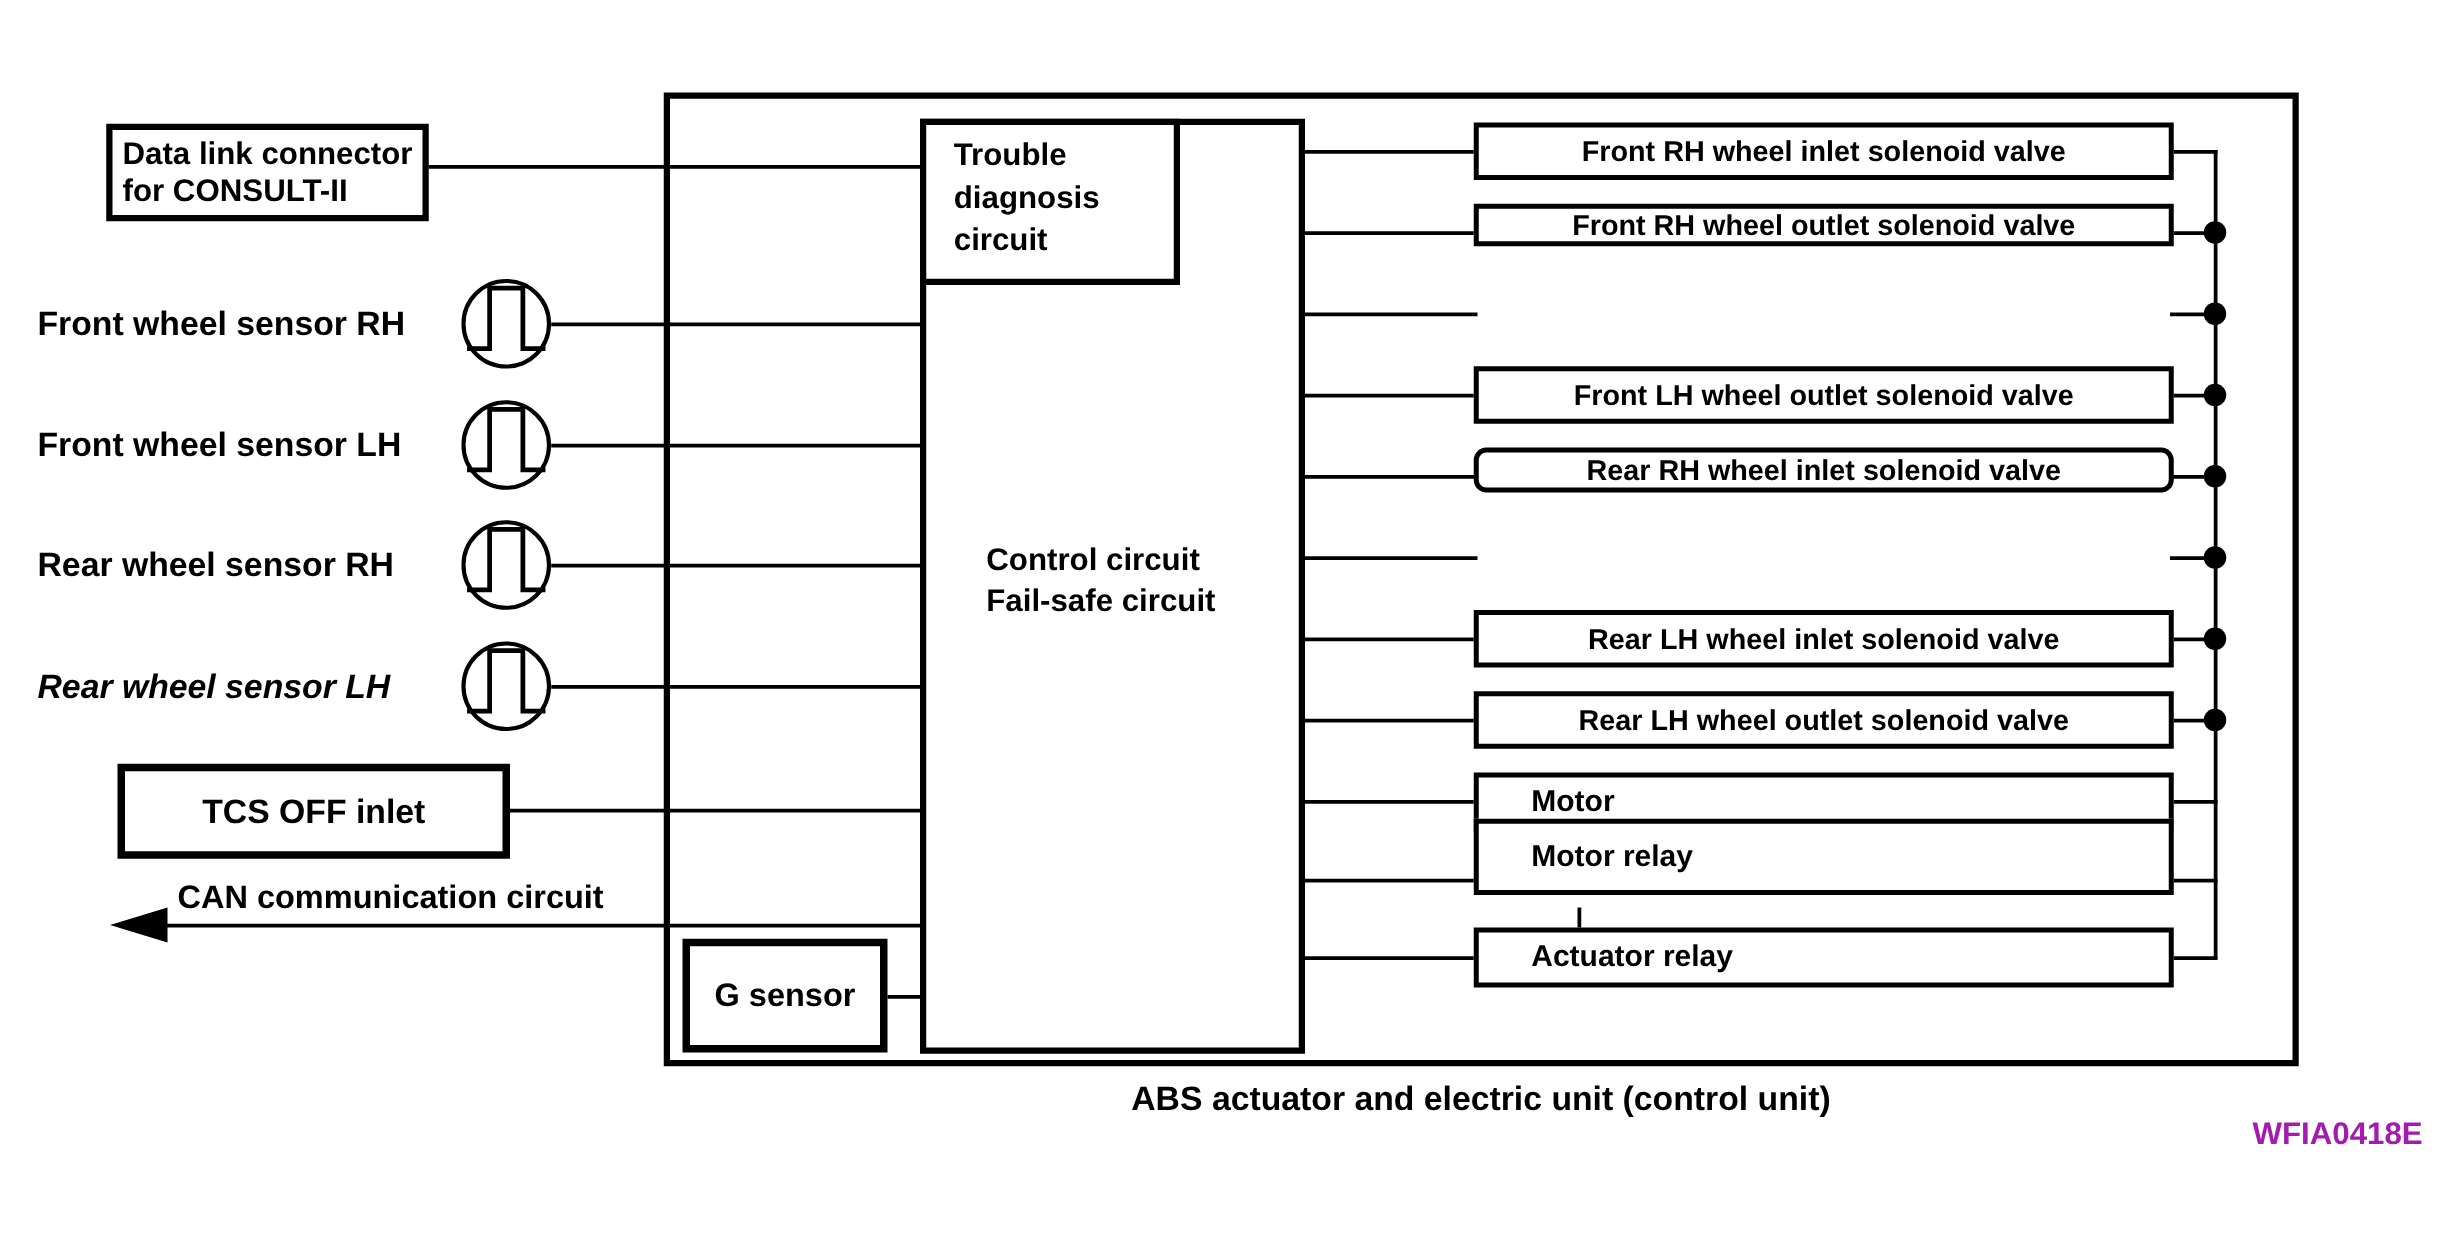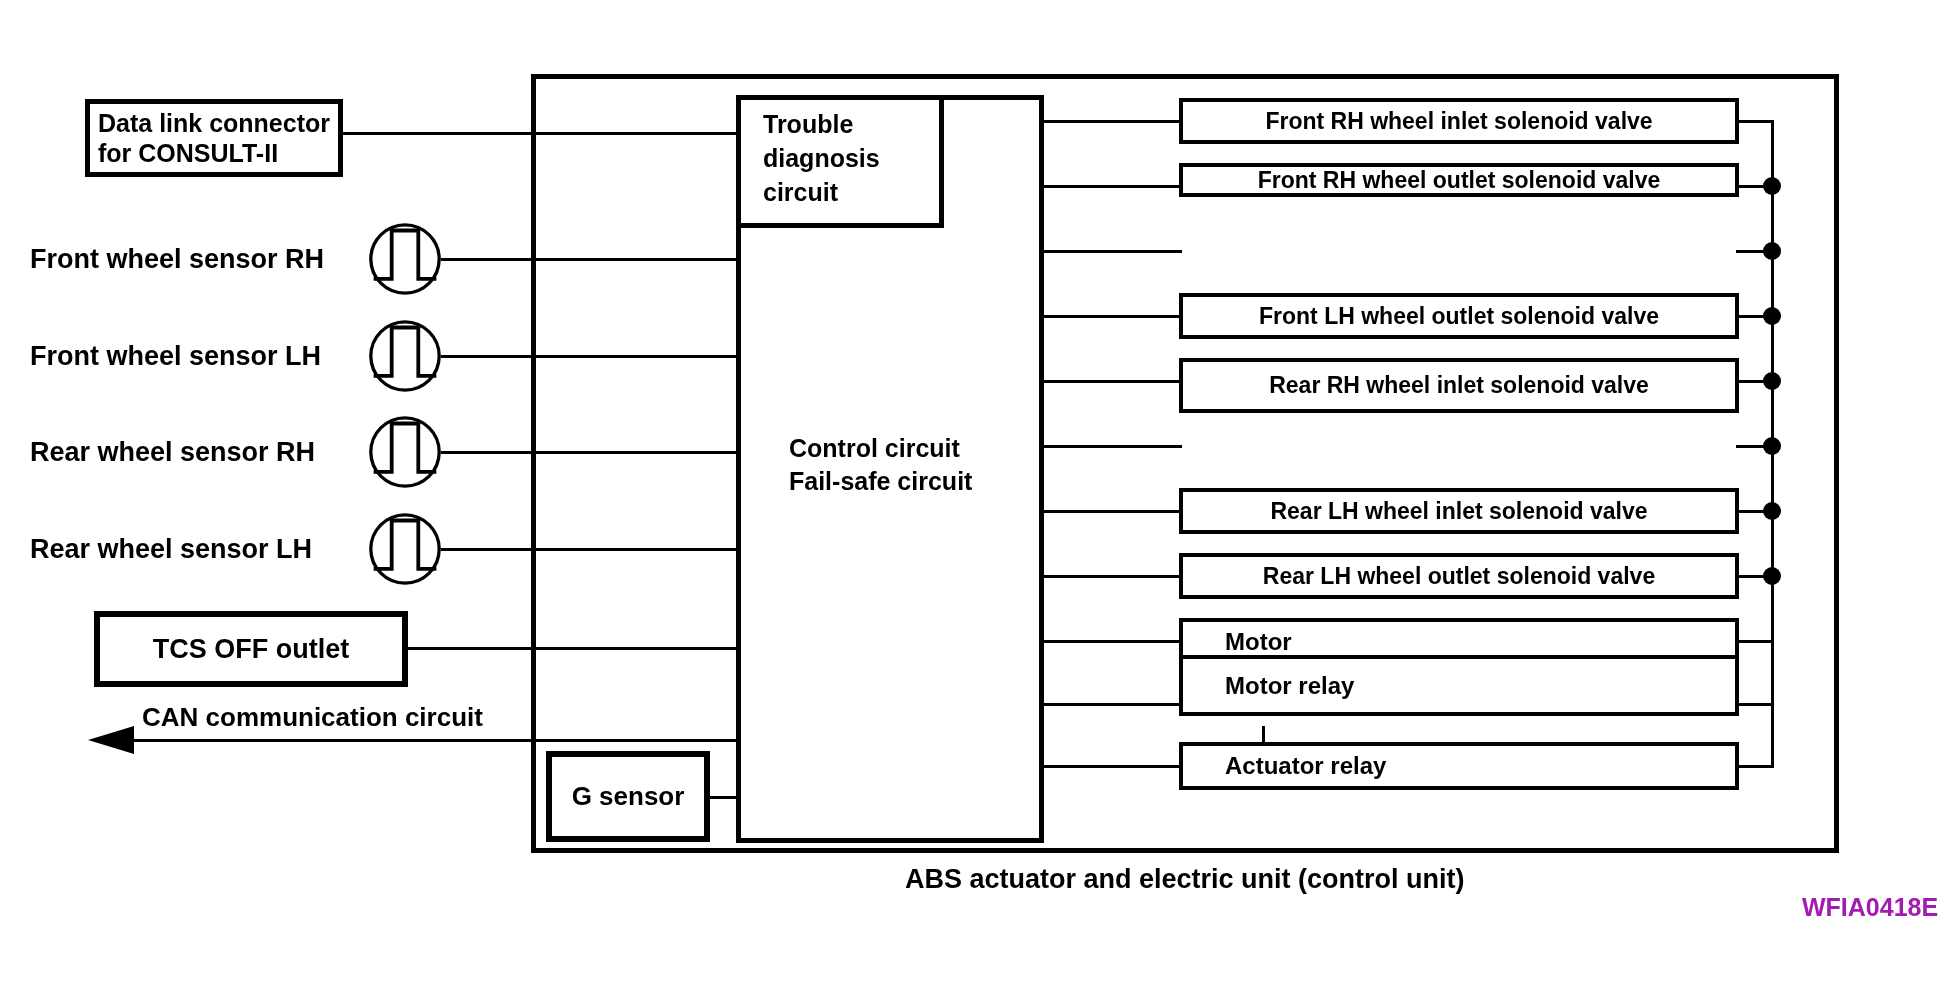--- a/index.html
+++ b/index.html
@@ -95,55 +95,55 @@
   </div>
 
   <div class="box" style="left:85px;top:99px;width:258px;height:78px;display:flex;align-items:center;">
     <span class="lbl" style="position:static;padding-left:8px;font-size:25px;line-height:30px;">Data link connector
 for CONSULT-II</span>
   </div>
 
   <div class="lbl sensor-label" style="top:243px;">Front wheel sensor RH</div>
   <div class="lbl sensor-label" style="top:436px;">Rear wheel sensor RH</div>
   <div class="lbl sensor-label" style="top:340px;">Front wheel sensor LH</div>
-  <div class="lbl sensor-label" style="top:533px;">Rear wheel sensor LH</div>
+  <div class="lbl sensor-label" style="top:533px;font-style:italic;">Rear wheel sensor LH</div>
 
   <svg class="pulse-icon" style="top:221px;" viewBox="0 0 80 80">
     <circle cx="40" cy="40" r="36" fill="none" stroke="#000" stroke-width="3.5"></circle>
     <polyline points="7,61 26,61 26,10 54,10 54,61 73,61" fill="none" stroke="#000" stroke-width="4"></polyline>
   </svg>
   <svg class="pulse-icon" style="top:318px;" viewBox="0 0 80 80">
     <circle cx="40" cy="40" r="36" fill="none" stroke="#000" stroke-width="3.5"></circle>
     <polyline points="7,61 26,61 26,10 54,10 54,61 73,61" fill="none" stroke="#000" stroke-width="4"></polyline>
   </svg>
   <svg class="pulse-icon" style="top:414px;" viewBox="0 0 80 80">
     <circle cx="40" cy="40" r="36" fill="none" stroke="#000" stroke-width="3.5"></circle>
     <polyline points="7,61 26,61 26,10 54,10 54,61 73,61" fill="none" stroke="#000" stroke-width="4"></polyline>
   </svg>
   <svg class="pulse-icon" style="top:511px;" viewBox="0 0 80 80">
     <circle cx="40" cy="40" r="36" fill="none" stroke="#000" stroke-width="3.5"></circle>
     <polyline points="7,61 26,61 26,10 54,10 54,61 73,61" fill="none" stroke="#000" stroke-width="4"></polyline>
   </svg>
 
   <div class="box" style="left:94px;top:611px;width:314px;height:76px;border-width:6px;display:flex;align-items:center;justify-content:center;font-weight:bold;font-size:27px;">
-    <span>TCS OFF outlet</span>
+    <span>TCS OFF inlet</span>
   </div>
 
   <div class="lbl" style="left:142px;top:702px;font-size:26px;">CAN communication circuit</div>
 
   <div class="rbox" style="top:98px;height:46px;">
       <span>Front RH wheel inlet solenoid valve</span>
     </div>
   <div class="rbox" style="top:163px;height:34px;">
       <span>Front RH wheel outlet solenoid valve</span>
     </div>
   <div class="rbox" style="top:293px;height:46px;">
       <span>Front LH wheel outlet solenoid valve</span>
     </div>
-  <div class="rbox" style="top:358px;height:55px;">
+  <div class="rbox" style="top:358px;height:36px;border-radius:10px;">
       <span>Rear RH wheel inlet solenoid valve</span>
     </div>
   <div class="rbox" style="top:488px;height:46px;">
       <span>Rear LH wheel inlet solenoid valve</span>
     </div>
   <div class="rbox" style="top:553px;height:46px;">
       <span>Rear LH wheel outlet solenoid valve</span>
     </div>
   <div class="rbox leftalign" style="top:618px;height:48px;">
       <span>Motor</span>

